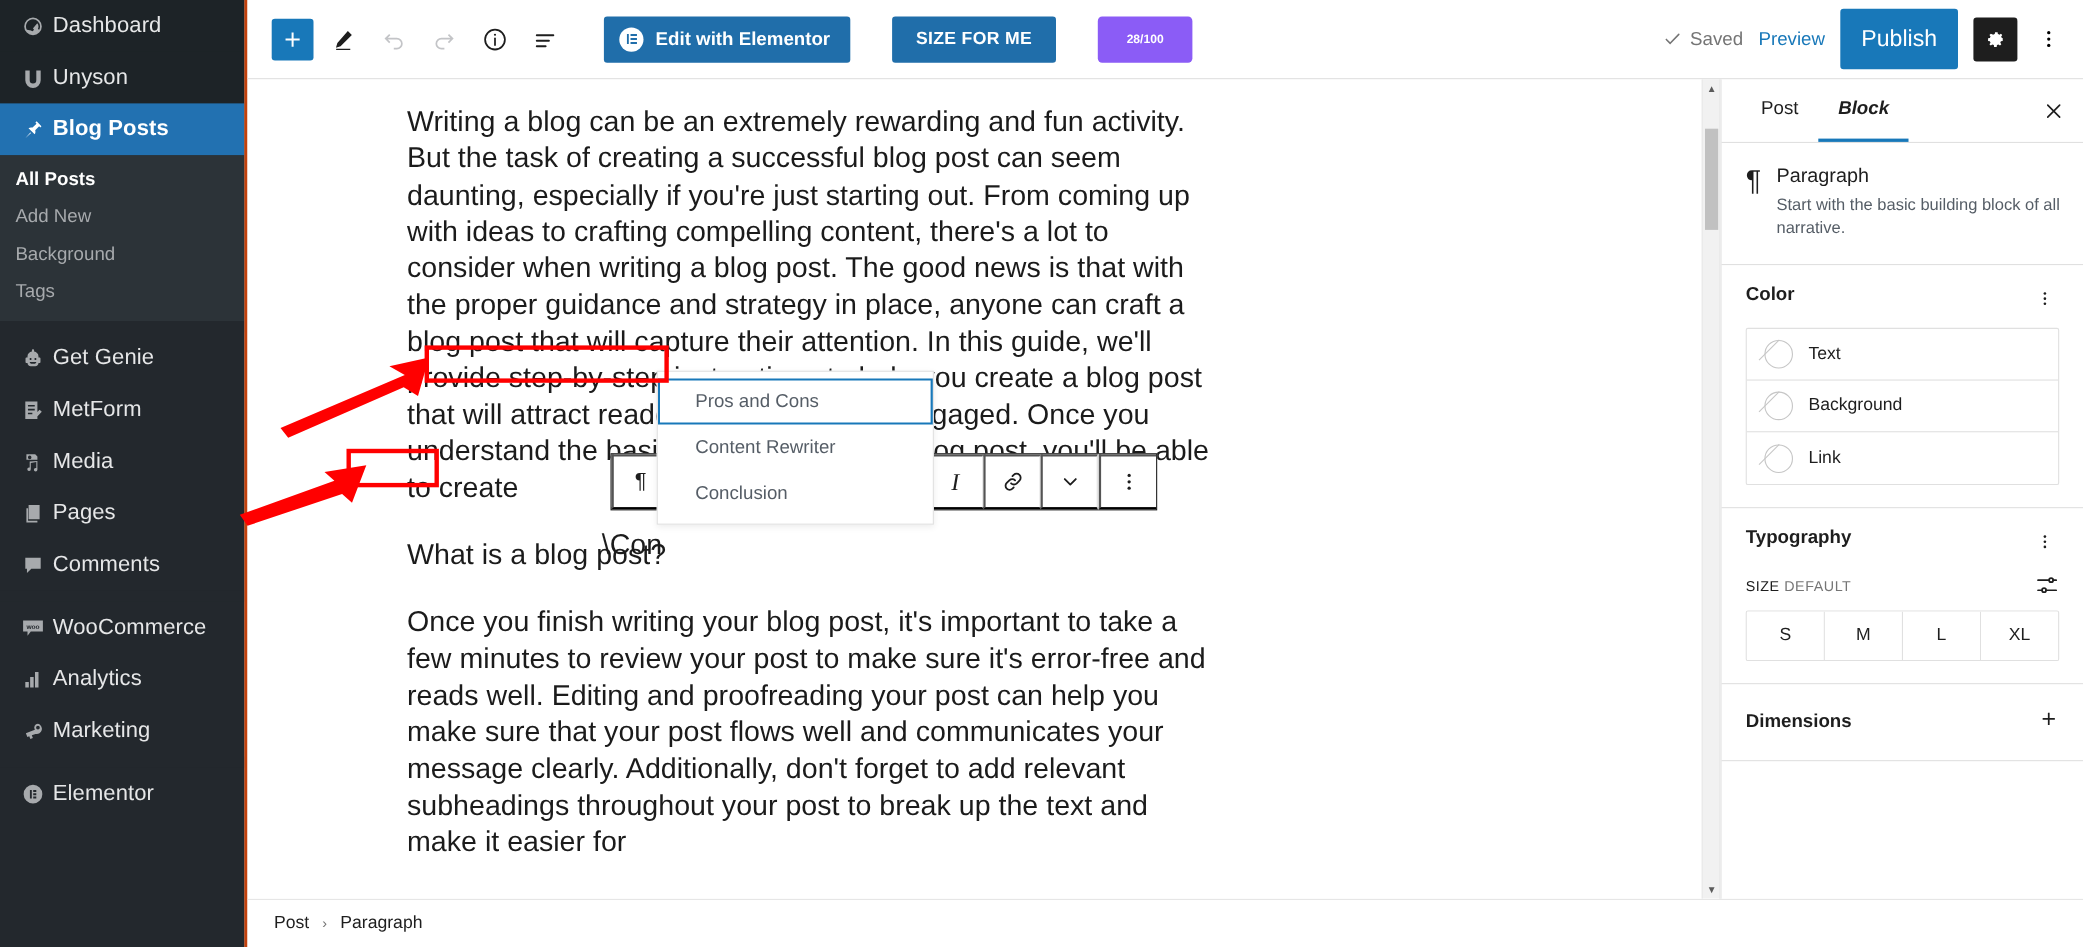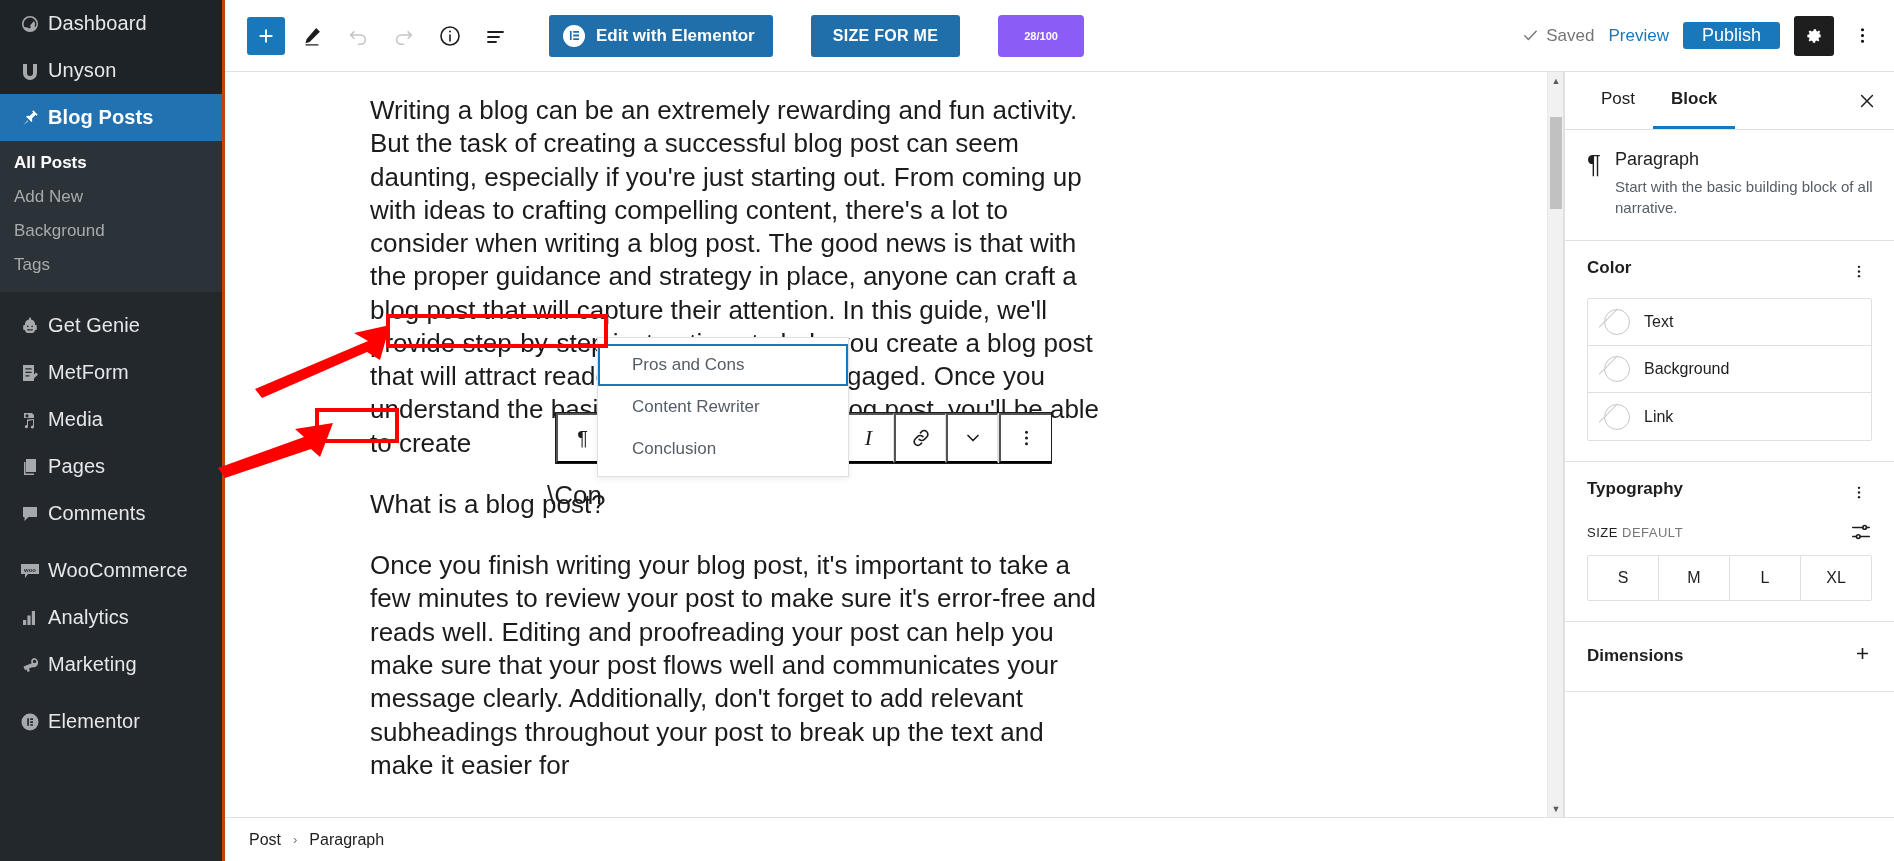--- a/index.html
+++ b/index.html
@@ -156,27 +156,27 @@
   }
   .saved {
     display: flex; align-items: center; gap: 7px;
     color: #757575; font-size: 17px;
   }
   .preview-link {
     color: #1878b9; font-size: 17px; cursor: pointer;
     background: none; border: none; font-family: inherit;
   }
   .btn-publish {
-    height: 27px;
+    height: 55px;
     background: #1878b9;
     color: #fff;
     border: none;
     border-radius: 3px;
     padding: 0 19px;
-    font-size: 18px;
+    font-size: 21px;
     cursor: pointer;
   }
   .btn-gear {
     width: 40px; height: 40px;
     background: #1e1e1e;
     border: none; border-radius: 3px;
     color: #fff;
     display: flex; align-items: center; justify-content: center;
     cursor: pointer;
   }
@@ -263,20 +263,21 @@
     font-size: 17px;
     color: #1e1e1e;
     cursor: pointer;
     border-bottom: 3px solid transparent;
     background: none; border-top: none; border-left: none; border-right: none;
     font-family: inherit;
   }
   .settings-tabs .tab.active {
     border-bottom-color: #1878b9;
     font-weight: 600;
+    font-style: italic;
   }
   .settings-tabs .close {
     margin-left: auto;
     width: 54px;
     display: flex; align-items: center; justify-content: center;
     color: #1e1e1e;
     background: none; border: none; cursor: pointer;
   }
   .blk-head {
     display: flex;

